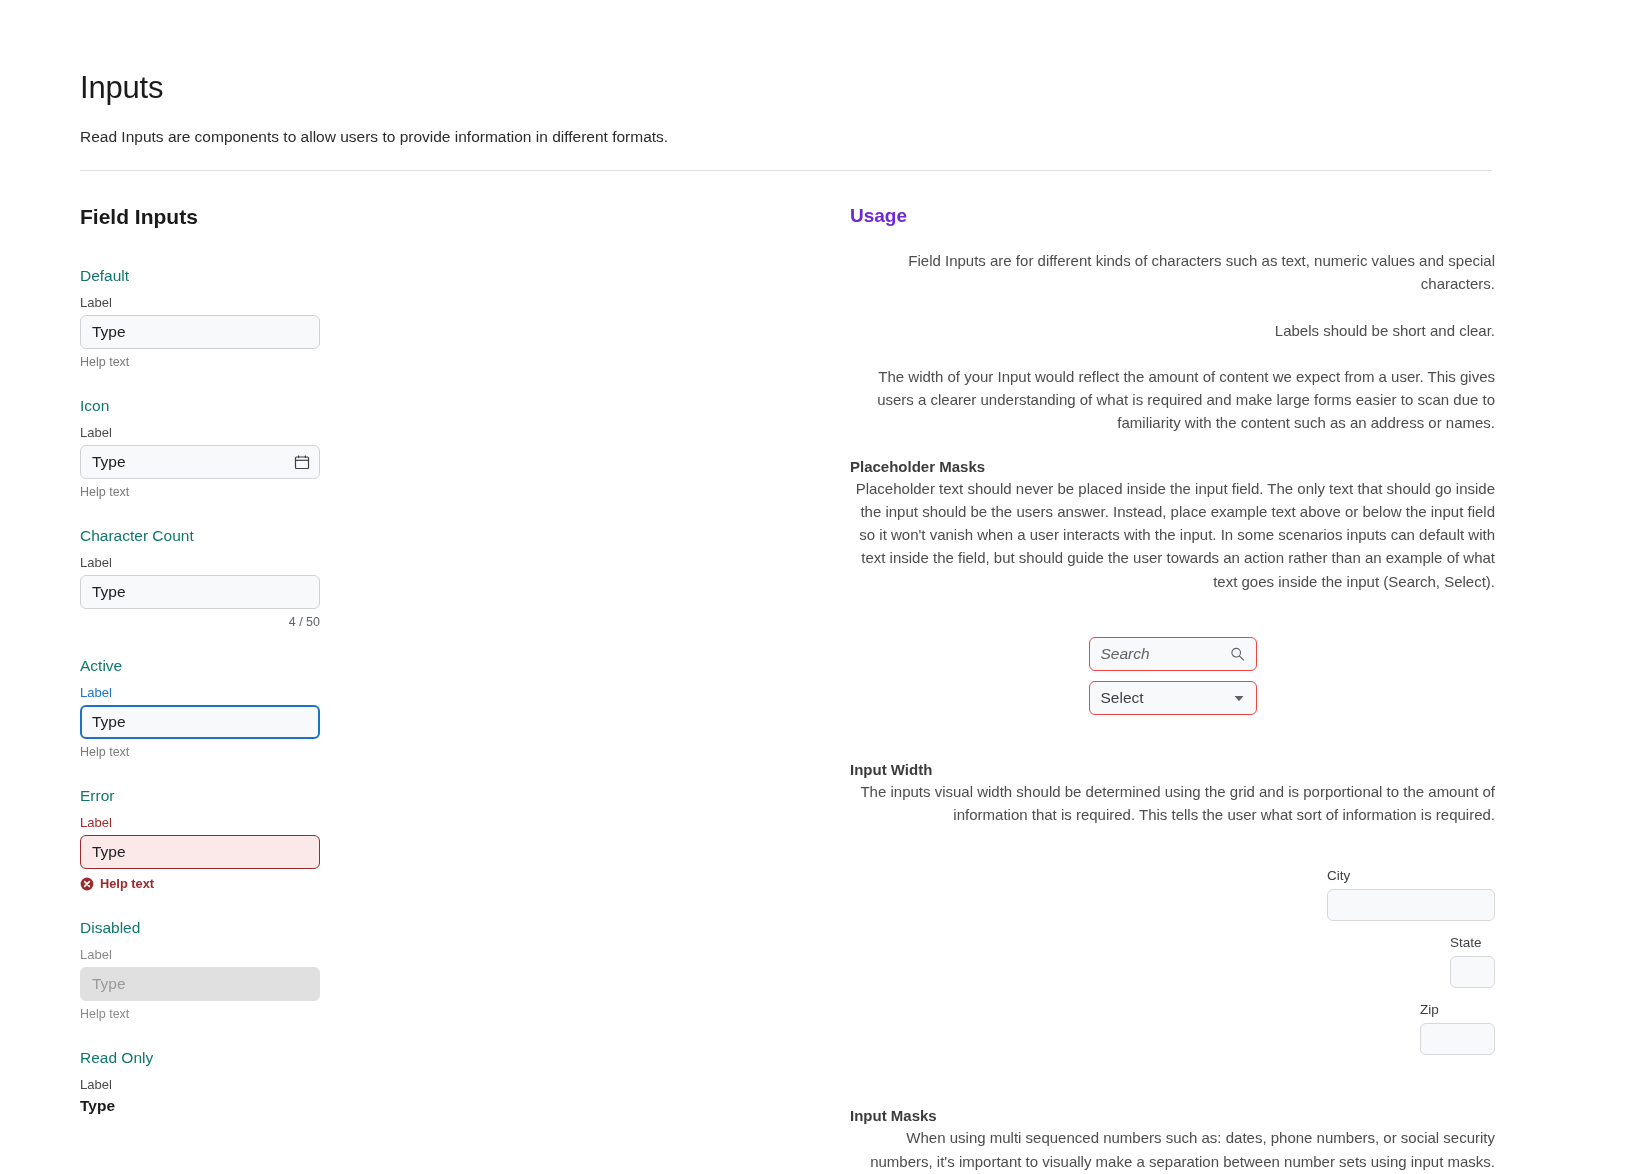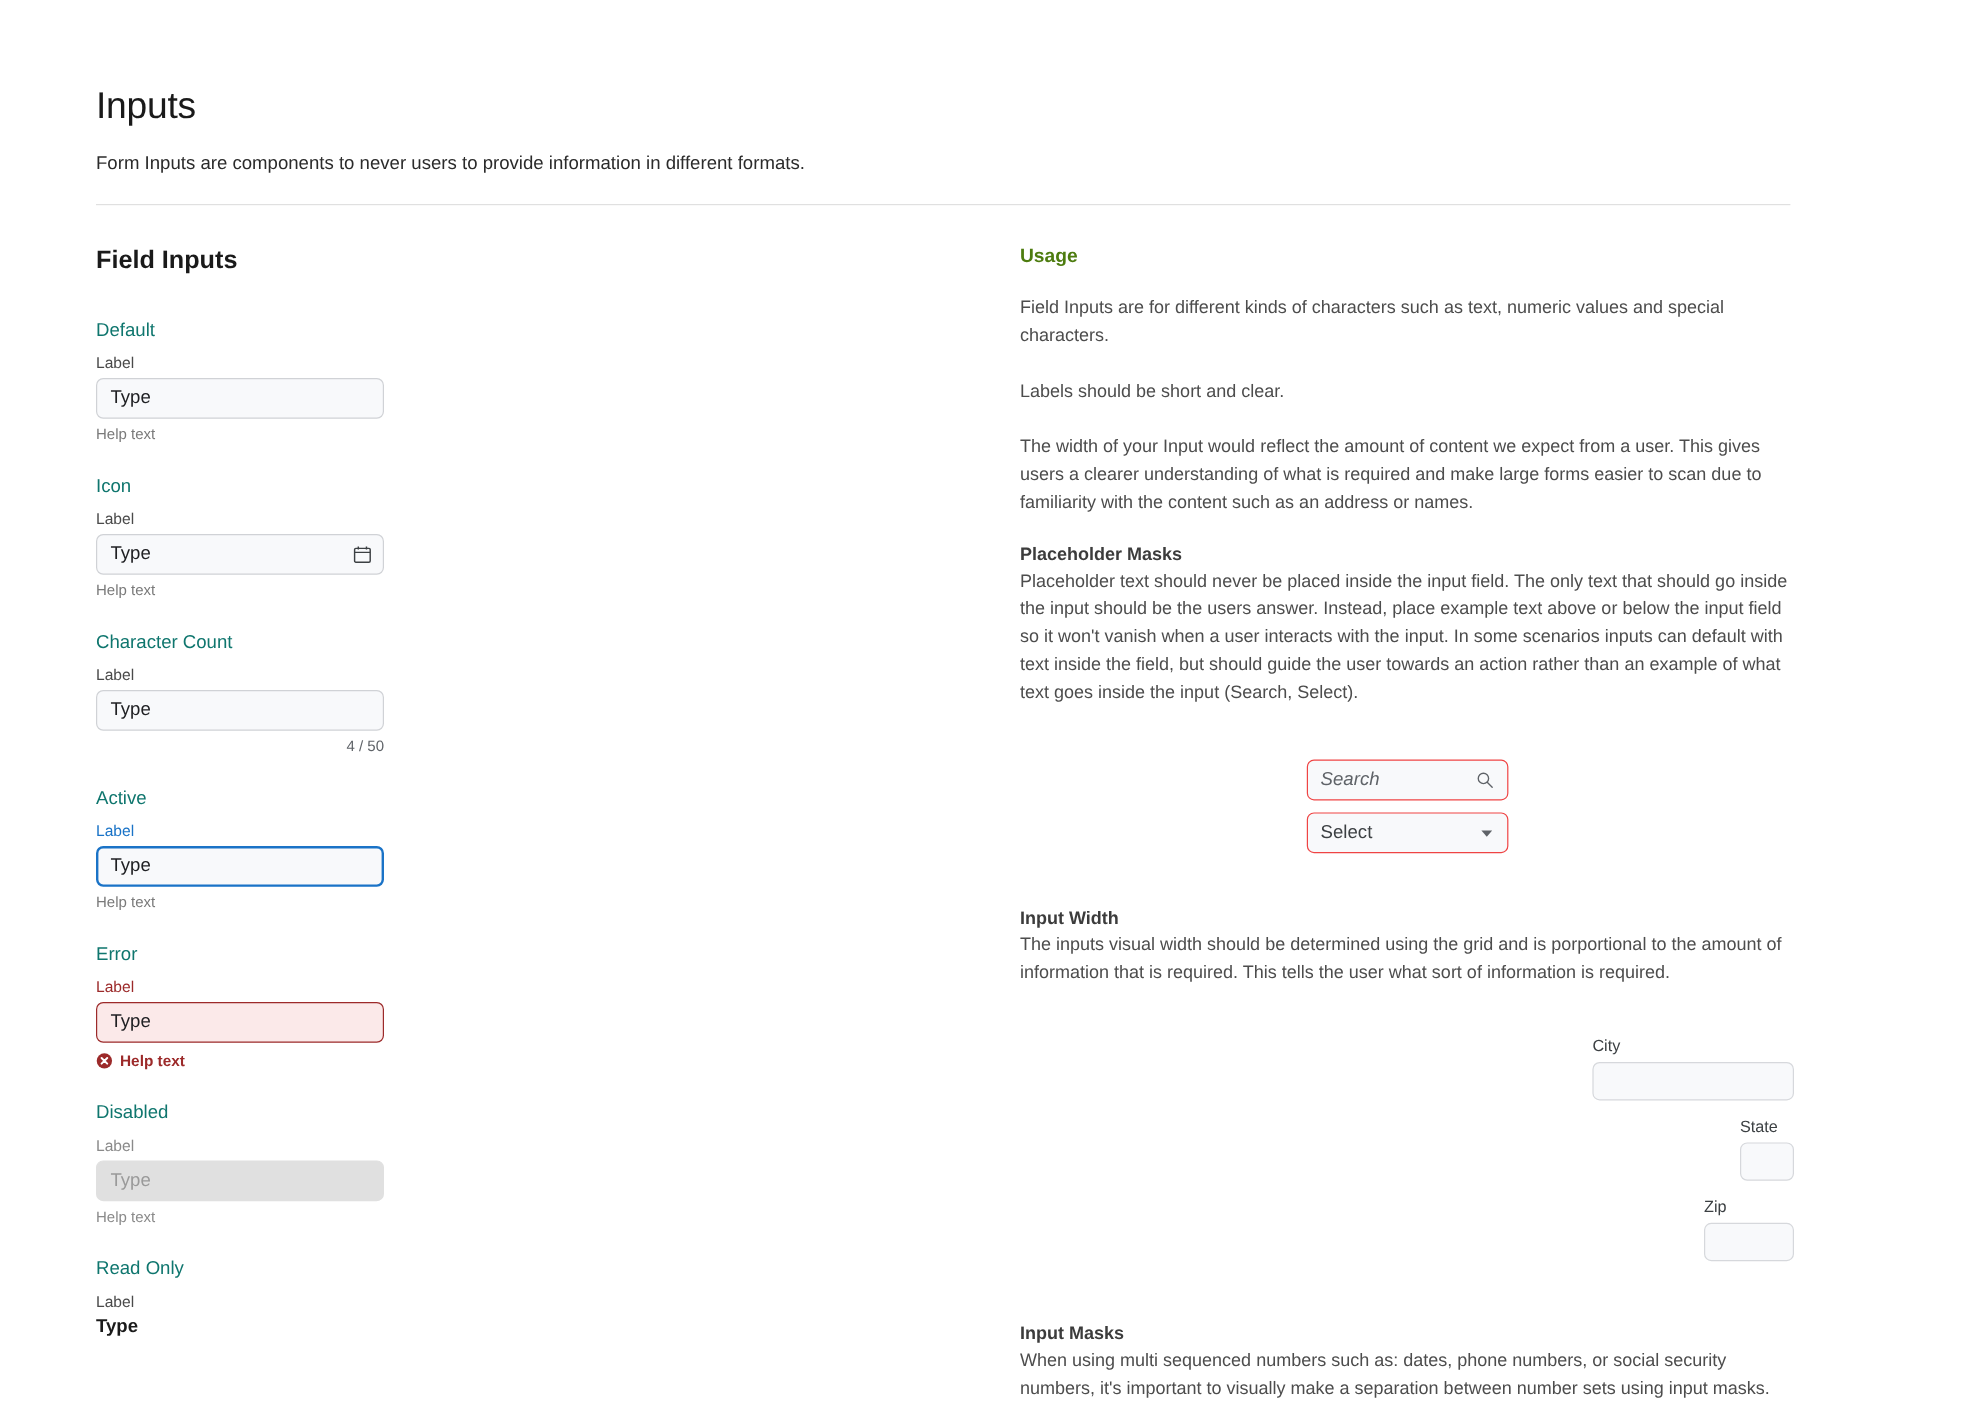--- a/index.html
+++ b/index.html
@@ -146,30 +146,31 @@
 
   .readonly-value {
     font-size: 15.5px;
     font-weight: bold;
     color: #1a1a1a;
     margin-top: 2px;
   }
 
   
   .usage-title {
-    font-size: 16px;
-    font-weight: bold;
-    color: #4d7c0f;
+    font-size: 19px;
+    font-weight: bold;
+    color: #6d28d9;
     margin: 0 0 22px 0;
   }
   .usage-p {
     font-size: 15px;
     line-height: 1.55;
     color: #4d4d4d;
     margin: 0 0 23px 0;
+    text-align: right;
   }
   .sub-head {
     font-size: 15px;
     font-weight: bold;
     color: #3c3c3c;
     margin: 0 0 2px 0;
   }
   .sub-block { margin-bottom: 22px; }
   .sub-block .usage-p { margin-bottom: 0; }
 
@@ -230,21 +231,21 @@
   .wd-zip .wd-input { width: 75px; }
 
   .masks-block { margin-top: 52px; }
 </style>
 </head>
 <body>
 
 <div class="page">
 
   <h1 class="page-title">Inputs</h1>
-  <p class="page-subtitle">Form Inputs are components to never users to provide information in different formats.</p>
+  <p class="page-subtitle">Read Inputs are components to allow users to provide information in different formats.</p>
   <div class="divider"></div>
 
   <div class="columns">
 
     <div class="col-left">
       <h2 class="section-title">Field Inputs</h2>
 
       <div class="field-group">
         <div class="field-state-name">Default</div>
         <label class="field-label">Label</label>

